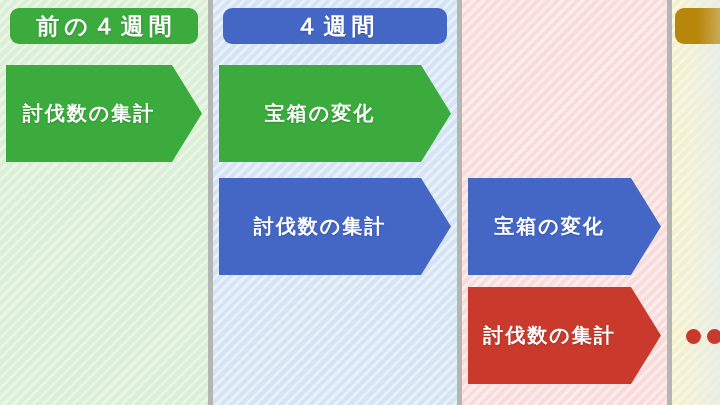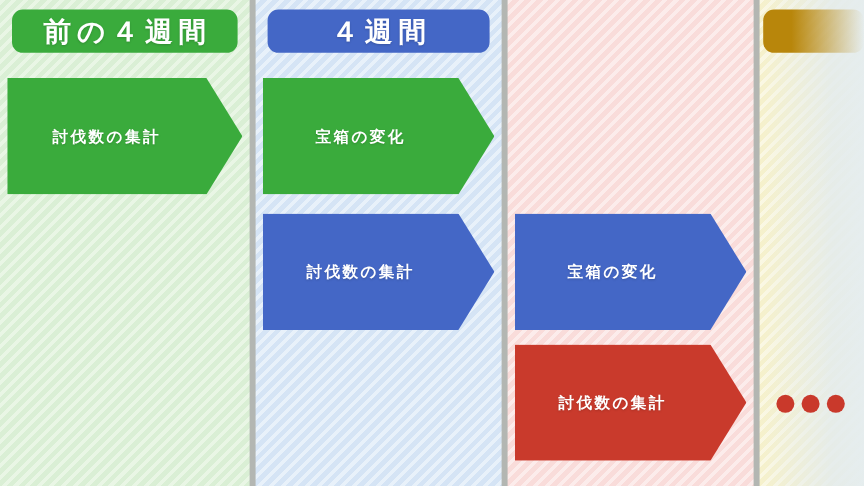--- a/index.html
+++ b/index.html
@@ -6,21 +6,21 @@
   .canvas{
     position:relative;
     width:720px;height:405px;
     background:#b3b6b2;
     display:flex;gap:5px;
     overflow:hidden;
     font-family:"Liberation Sans","DejaVu Sans",sans-serif;
   }
   .col{position:relative;height:100%;flex:0 0 auto;}
   .col-1{width:208px;background:repeating-linear-gradient(135deg,#e9f6e5 0 3px,#daefd5 3px 7px);}
-  .col-2{width:205px;background:repeating-linear-gradient(135deg,#e8f1fa 0 3px,#d5e4f5 3px 7px);font-family:Liberation Mono, monospace;}
+  .col-2{width:244px;background:repeating-linear-gradient(135deg,#e8f1fa 0 3px,#d5e4f5 3px 7px);font-family:Liberation Mono, monospace;}
   .col-3{width:205px;background:repeating-linear-gradient(135deg,#fceceb 0 3px,#f9dcda 3px 7px);}
   .col-4{width:87px;
     background-image:
       linear-gradient(to right, rgba(227,235,237,0) 0%, rgba(227,235,237,0.85) 70%, rgba(229,237,239,0.97) 100%),
       repeating-linear-gradient(135deg,#fbf8e2 0 3px,#f6f1cb 3px 7px);
   }
   .header{
     position:absolute;top:8px;left:10px;right:10px;height:36px;
     border-radius:9px;
     display:flex;align-items:center;justify-content:center;
@@ -30,21 +30,21 @@
   .header-gold{
     position:absolute;top:8px;left:3px;right:0;height:36px;
     border-radius:9px;
     background:linear-gradient(to right,#b8860b 0%,#b8860b 28%,rgba(240,242,240,0) 100%);
   }
   .arrow{
     position:absolute;left:6px;width:calc(100% - 12px);height:97px;
     clip-path:polygon(0 0, calc(100% - 30px) 0, 100% 50%, calc(100% - 30px) 100%, 0 100%);
     display:flex;align-items:center;justify-content:center;
     box-sizing:border-box;padding-right:30px;
-    color:#ffffff;font-size:13px;font-weight:bold;letter-spacing:2px;
+    color:#ffffff;font-size:20px;font-weight:bold;letter-spacing:2px;
     text-shadow:0 1px 2px rgba(0,0,0,0.18);
   }
   .row-1{top:65px;}
   .row-2{top:178px;}
   .row-3{top:287px;}
   .dots{position:absolute;top:329px;left:14px;display:flex;gap:6px;}
   .dot{width:15px;height:15px;border-radius:50%;}
 </style>
 </head>
 <body>

